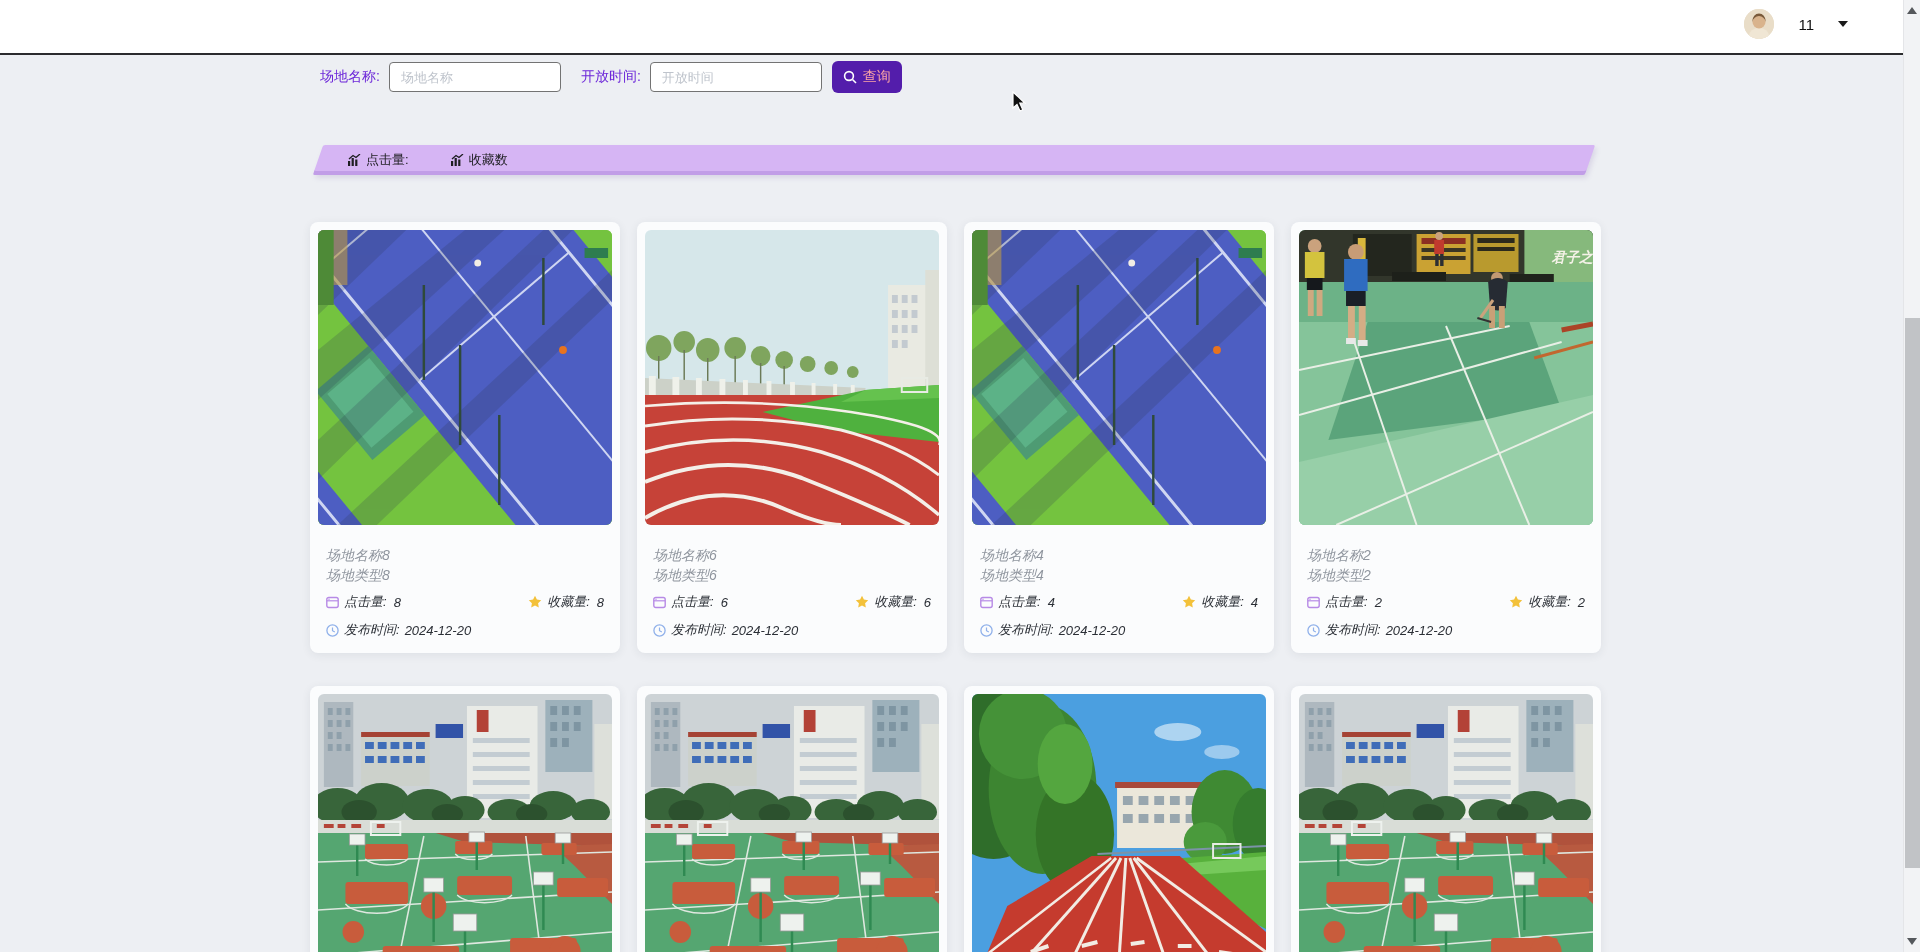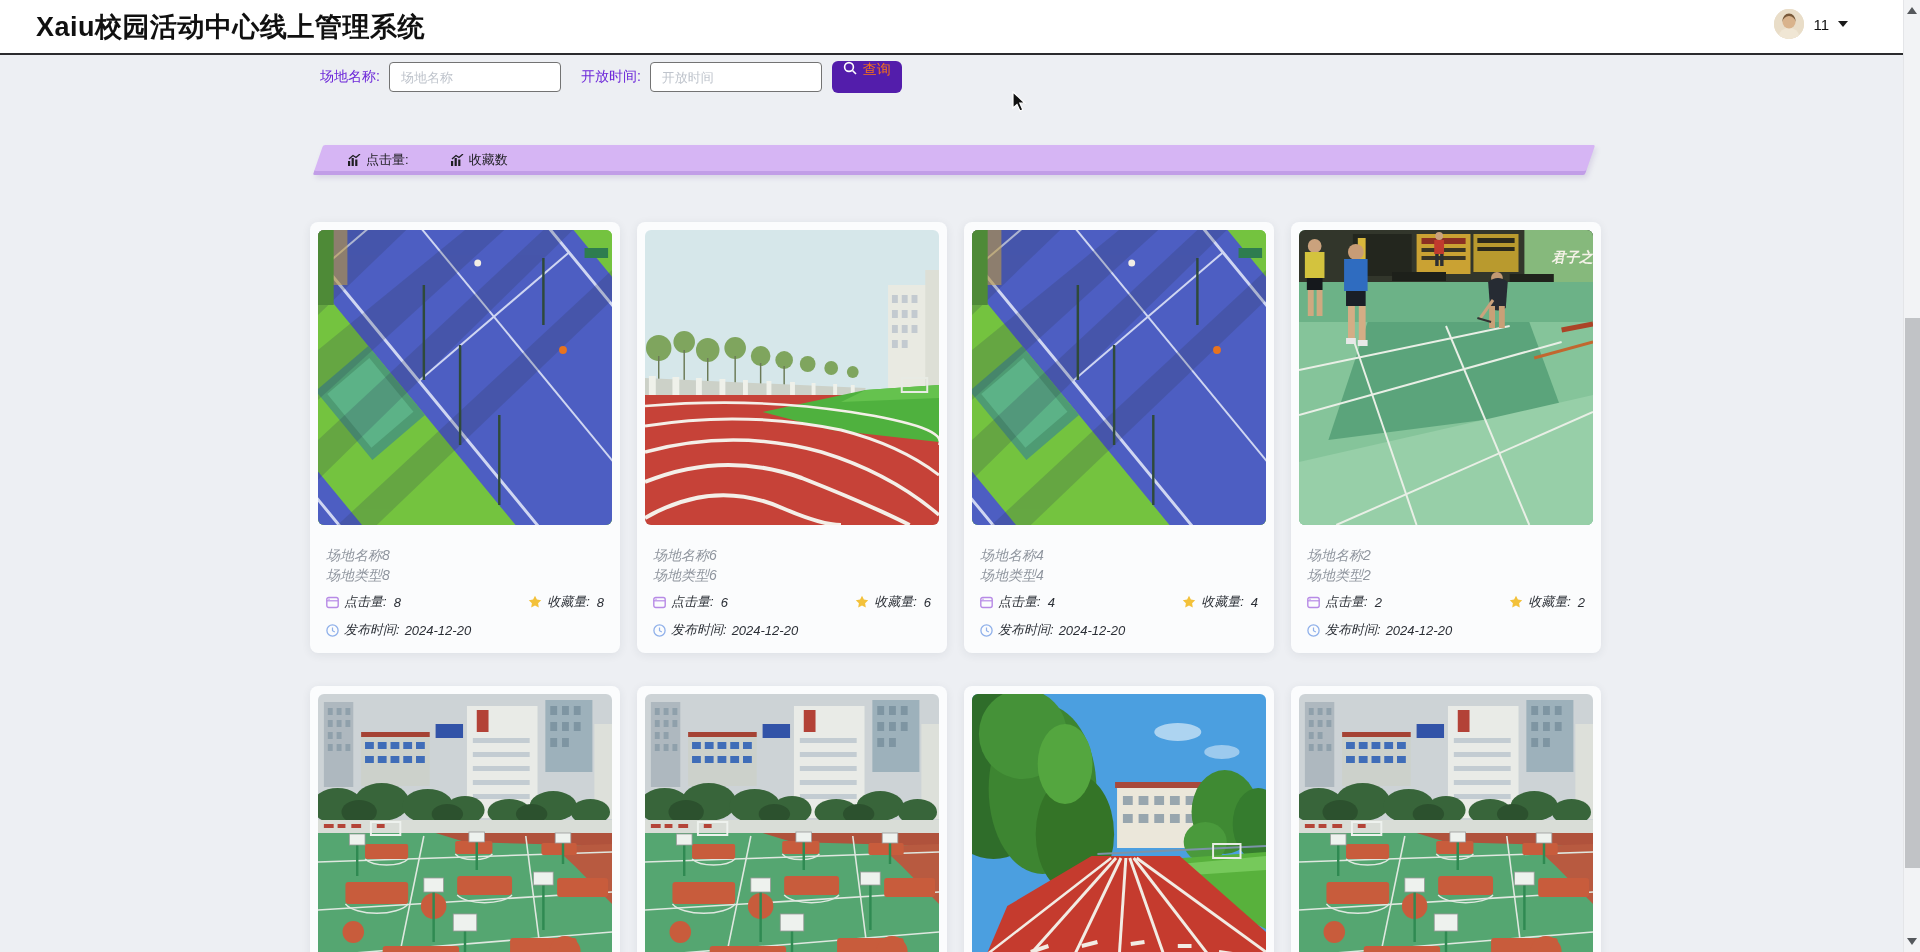--- a/index.html
+++ b/index.html
@@ -10,40 +10,40 @@
     font-family:"Liberation Sans","DejaVu Sans",sans-serif;
     color:#303133;
   }
   
   .header {
     position:absolute; top:0; left:0; width:1903px; height:55px;
     background:#ffffff; border-bottom:2px solid #2b2b2e;
     display:flex; align-items:center; padding:0 20px; z-index:6;
   }
   .app-title { font-size:27px; font-weight:bold; color:#101010; margin-left:16px; letter-spacing:.5px; }
-  .user-area { position:absolute; right:55px; top:9px; display:flex; align-items:center; gap:9px; cursor:pointer;justify-content:flex-end; }
+  .user-area { position:absolute; right:55px; top:9px; display:flex; align-items:center; gap:24px; cursor:pointer;justify-content:flex-end; }
   .avatar { width:30px; height:30px; border-radius:50%; overflow:hidden; background:#e9ddc8; flex:0 0 auto; }
   .username { font-size:15px; color:#101010; }
   .caret-down { width:0; height:0; border-left:5px solid transparent; border-right:5px solid transparent; border-top:6px solid #1a1a1a; }
   
   .toolbar {
     position:absolute; top:57px; left:0; width:1903px; height:40px;
     display:flex; align-items:center; padding-left:320px;
   }
   .toolbar label { font-size:14px; color:#6d28d9; margin-right:9px; }
   .toolbar input {
     width:172px; height:30px; border:1px solid #737373; border-radius:4px;
     background:#fff; padding:0 11px; font-size:13px; color:#333; outline:none;
     font-family:inherit;
   }
   .toolbar input::placeholder { color:#bfc4cc; }
   .gap20 { width:20px; } .gap10 { width:10px; }
   .query-btn {
     width:70px; height:32px; border:none; border-radius:6px; background:#531dab;
-    color:#f97316; font-size:14px; display:flex; justify-content:center;
+    color:#fca5a5; font-size:14px; display:flex; align-items:center; justify-content:center;
     gap:6px; cursor:pointer; font-family:inherit;
   }
   
   .banner {
     position:absolute; top:145px; left:318px; width:1272px; height:30px;
     background:#d6b5f4; transform:skewX(-19deg); border-radius:2px;
     box-shadow: inset 0 -4px 0 rgba(168,128,214,.45), 3px 3px 5px rgba(130,100,170,.18);
   }
   .banner-inner {
     transform:skewX(19deg); height:100%; display:flex; align-items:center;
@@ -399,21 +399,20 @@
           <line x1="112" y1="252" x2="128" y2="248"></line>
         <line x1="162" y1="250" x2="176" y2="248"></line>
           <line x1="210" y1="252" x2="224" y2="252"></line>
         <line x1="252" y1="258" x2="266" y2="260"></line>
       </g>
     </symbol>
   </defs>
 </svg>
 
 <header class="header">
-  <h1 class="app-title">Xaiu校园活动中心线上管理系统</h1>
   <div class="user-area">
     <span class="avatar">
       <svg viewBox="0 0 30 30" width="30" height="30">
         <rect width="30" height="30" fill="#e9ddc8"></rect>
         <ellipse cx="15" cy="27" rx="10" ry="8" fill="#f0e6d4"></ellipse>
         <circle cx="15" cy="13" r="6.5" fill="#d9b38c"></circle>
         <path d="M8,13 Q9,4.5 15,4.5 Q21,4.5 22,13 Q20,7.5 15,7 Q10,7.5 8,13 Z" fill="#7a5a3a"></path>
       </svg>
     </span>
     <span class="username">11</span>

